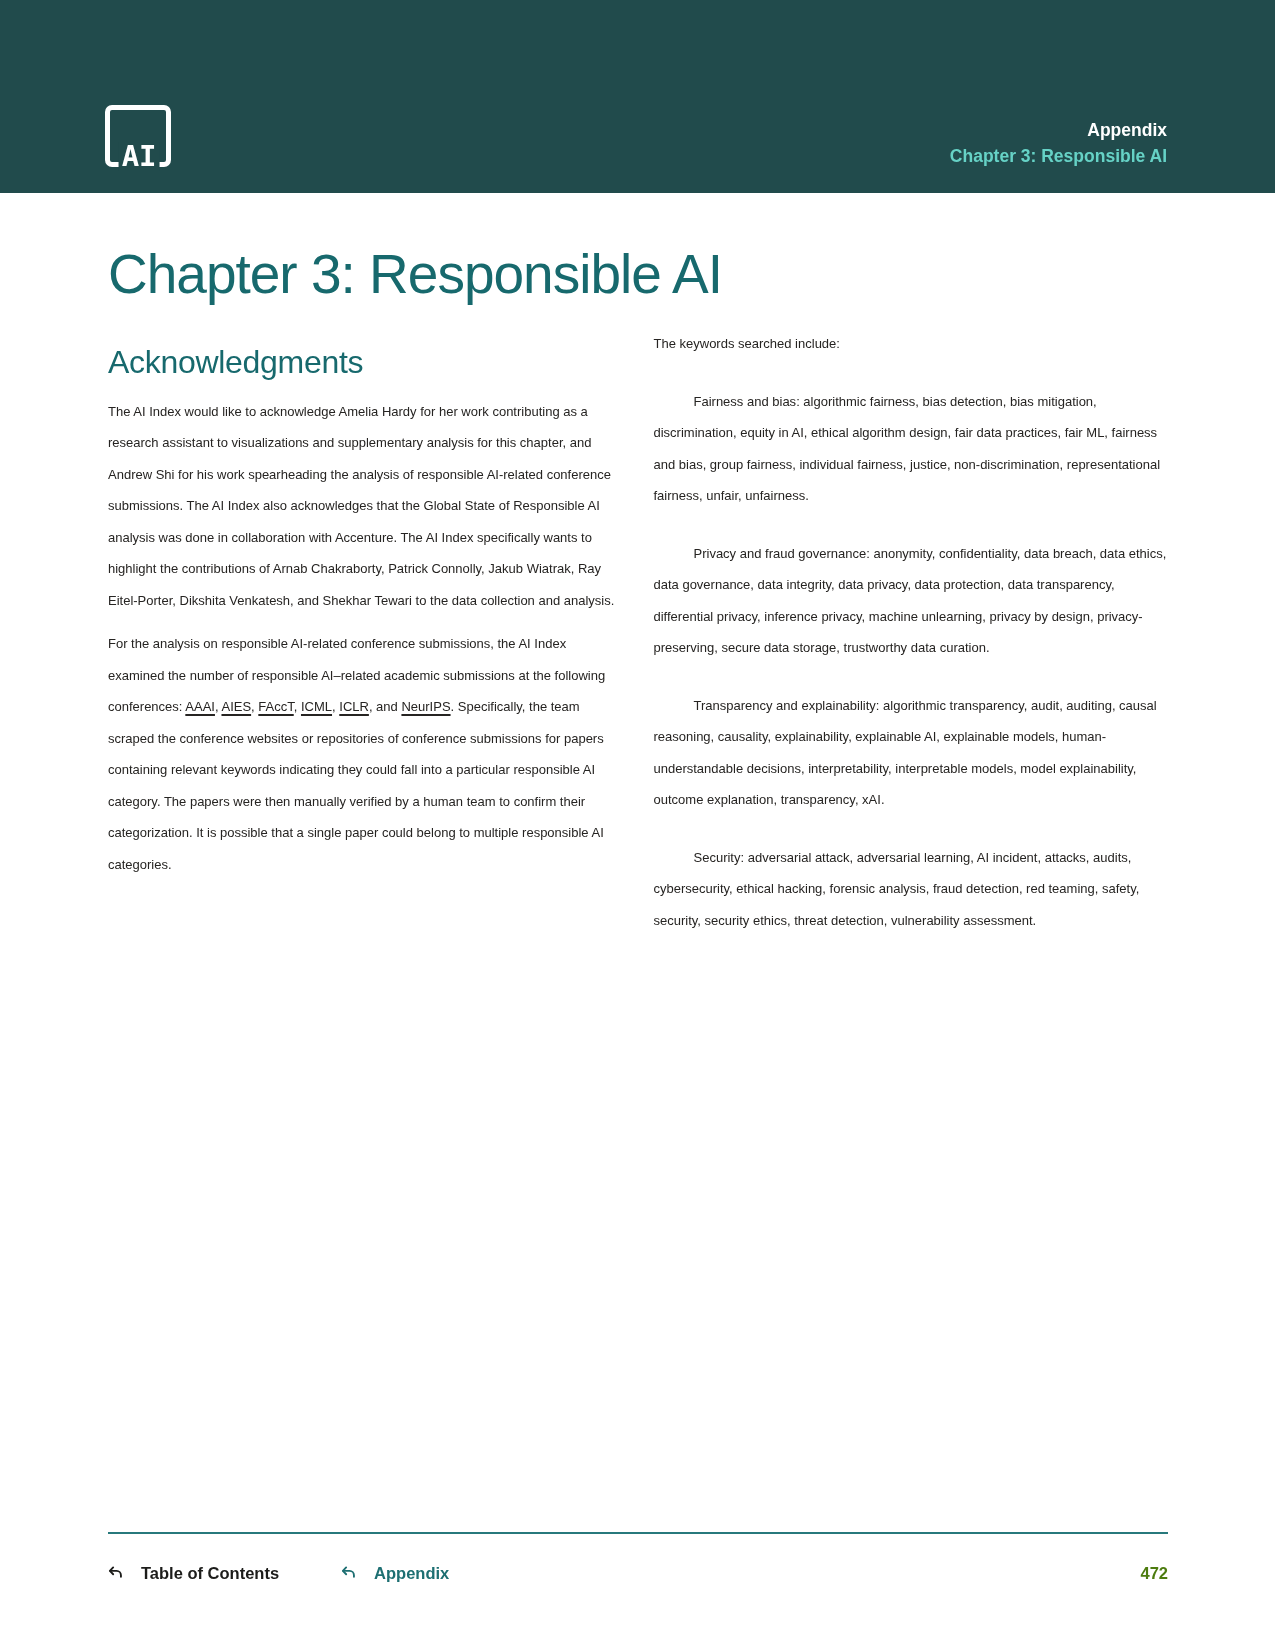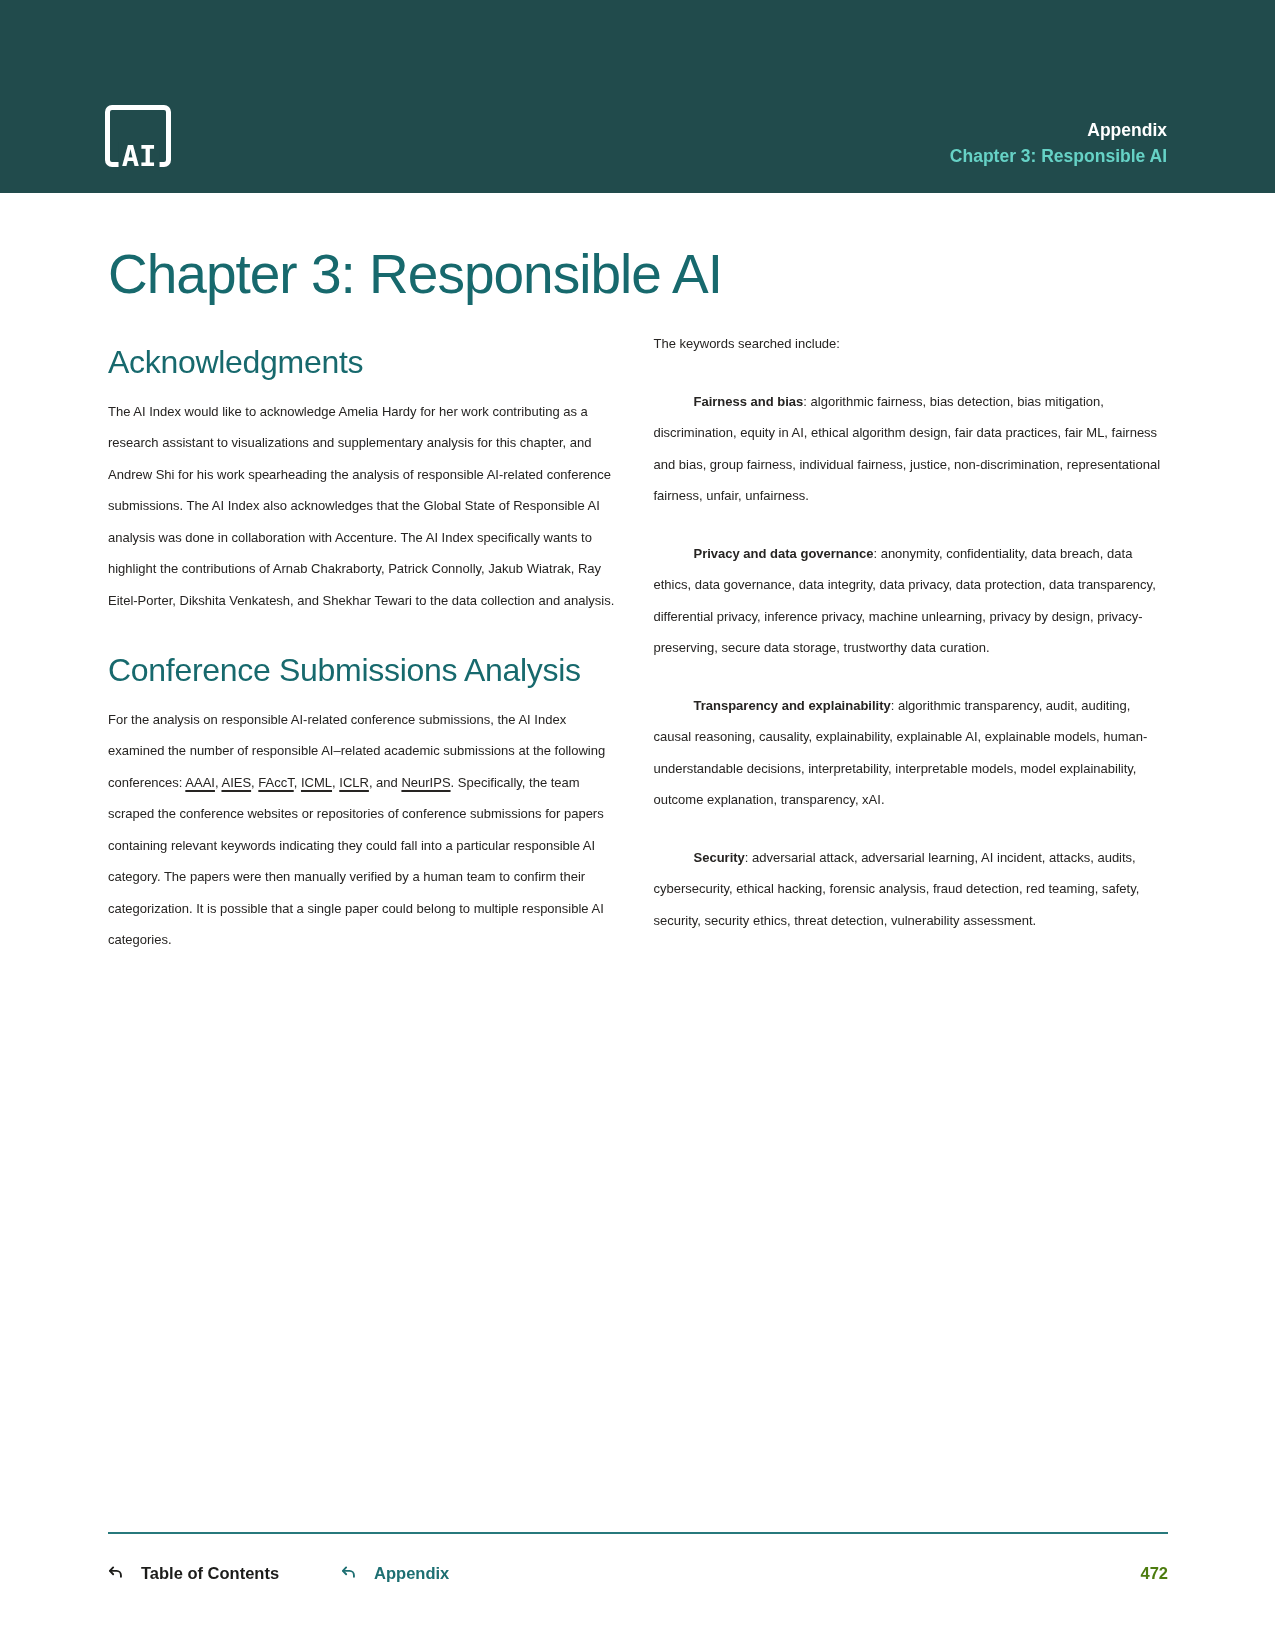--- a/index.html
+++ b/index.html
@@ -72,21 +72,21 @@
     margin: 26px 0 8px 0;
     letter-spacing: -0.3px;
   }
   .body-para {
     font-size: 13px;
     line-height: 31.5px;
     margin: 12px 0 0 0;
     color: #262422;
   }
   .keyword-group { margin-top: 26px; }
-  .keyword-group strong { font-weight: 700; padding-left: 40px; }
+  .keyword-group strong { font-weight: 400; padding-left: 40px; }
   .intro-para { margin-top: 12px; }
   .inline-link {
     color: inherit;
     text-decoration: underline;
     text-underline-offset: 3px;
     text-decoration-thickness: 1.5px;
     cursor: pointer;
   }
 
   
@@ -126,29 +126,28 @@
 
   <div class="main">
     <h1 class="page-title">Chapter 3: Responsible AI</h1>
 
     <div class="columns">
 
       <div class="col">
         <h2 class="section-heading">Acknowledgments</h2>
         <p class="body-para">The AI Index would like to acknowledge Amelia Hardy for her work contributing as a research assistant to visualizations and supplementary analysis for this chapter, and Andrew Shi for his work spearheading the analysis of responsible AI-related conference submissions. The AI Index also acknowledges that the Global State of Responsible AI analysis was done in collaboration with Accenture. The AI Index specifically wants to highlight the contributions of Arnab Chakraborty, Patrick Connolly, Jakub Wiatrak, Ray Eitel-Porter, Dikshita Venkatesh, and Shekhar Tewari to the data collection and analysis.</p>
 
-        <h2 class="section-heading" style="margin-top:34px;">Conference Submissions Analysis</h2>
         <p class="body-para"><span>For the analysis on responsible AI-related conference submissions, the AI Index examined the number of responsible AI–related academic submissions at the following conferences: </span><span class="inline-link">AAAI</span><span>, </span><span class="inline-link">AIES</span><span>, </span><span class="inline-link">FAccT</span><span>, </span><span class="inline-link">ICML</span><span>, </span><span class="inline-link">ICLR</span><span>, and </span><span class="inline-link">NeurIPS</span><span>. Specifically, the team scraped the conference websites or repositories of conference submissions for papers containing relevant keywords indicating they could fall into a particular responsible AI category. The papers were then manually verified by a human team to confirm their categorization. It is possible that a single paper could belong to multiple responsible AI categories.</span></p>
       </div>
 
       <div class="col">
         <p class="body-para intro-para">The keywords searched include:</p>
         <div>
             <p class="body-para keyword-group"><strong>Fairness and bias</strong><span>: algorithmic fairness, bias detection, bias mitigation, discrimination, equity in AI, ethical algorithm design, fair data practices, fair ML, fairness and bias, group fairness, individual fairness, justice, non-discrimination, representational fairness, unfair, unfairness.</span></p>
-            <p class="body-para keyword-group"><strong>Privacy and data governance</strong><span>: anonymity, confidentiality, data breach, data ethics, data governance, data integrity, data privacy, data protection, data transparency, differential privacy, inference privacy, machine unlearning, privacy by design, privacy-preserving, secure data storage, trustworthy data curation.</span></p>
+            <p class="body-para keyword-group"><strong>Privacy and fraud governance</strong><span>: anonymity, confidentiality, data breach, data ethics, data governance, data integrity, data privacy, data protection, data transparency, differential privacy, inference privacy, machine unlearning, privacy by design, privacy-preserving, secure data storage, trustworthy data curation.</span></p>
             <p class="body-para keyword-group"><strong>Transparency and explainability</strong><span>: algorithmic transparency, audit, auditing, causal reasoning, causality, explainability, explainable AI, explainable models, human-understandable decisions, interpretability, interpretable models, model explainability, outcome explanation, transparency, xAI.</span></p>
             <p class="body-para keyword-group"><strong>Security</strong><span>: adversarial attack, adversarial learning, AI incident, attacks, audits, cybersecurity, ethical hacking, forensic analysis, fraud detection, red teaming, safety, security, security ethics, threat detection, vulnerability assessment.</span></p>
           </div>
       </div>
     </div>
   </div>
 
   <div class="footer">
     <span class="footer-link toc">
       <svg class="return-icon" width="15" height="15" viewBox="0 0 16 16" aria-hidden="true">

